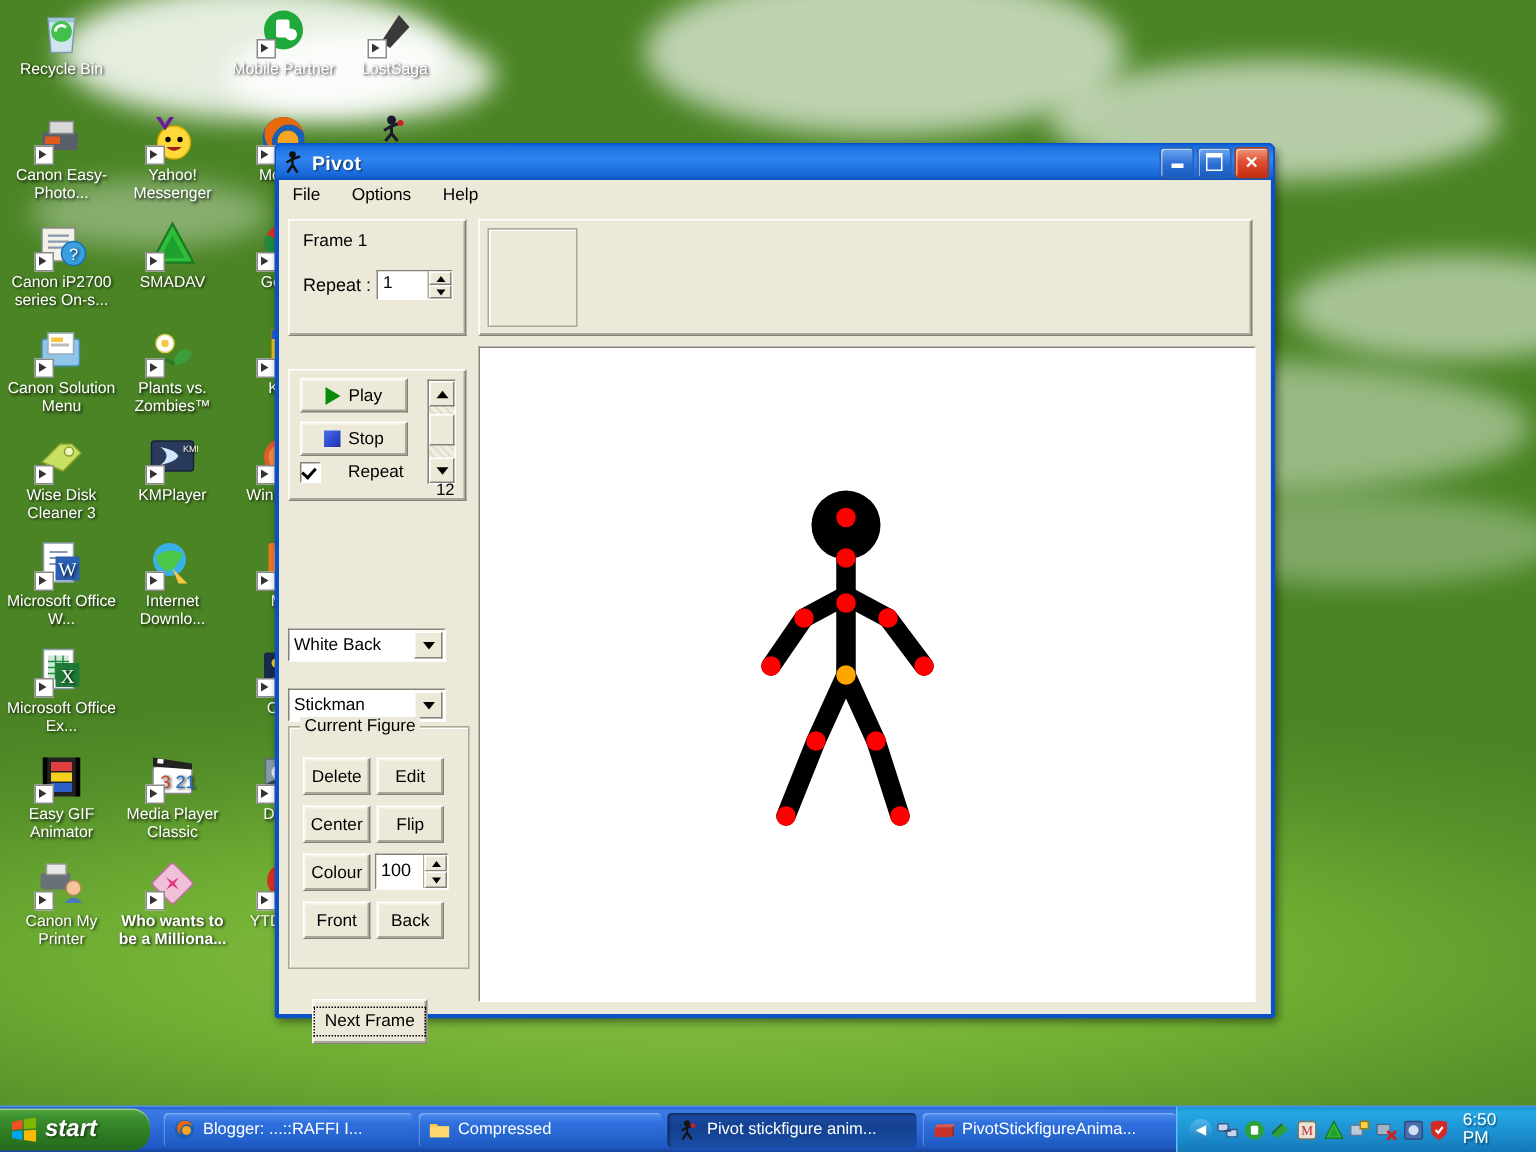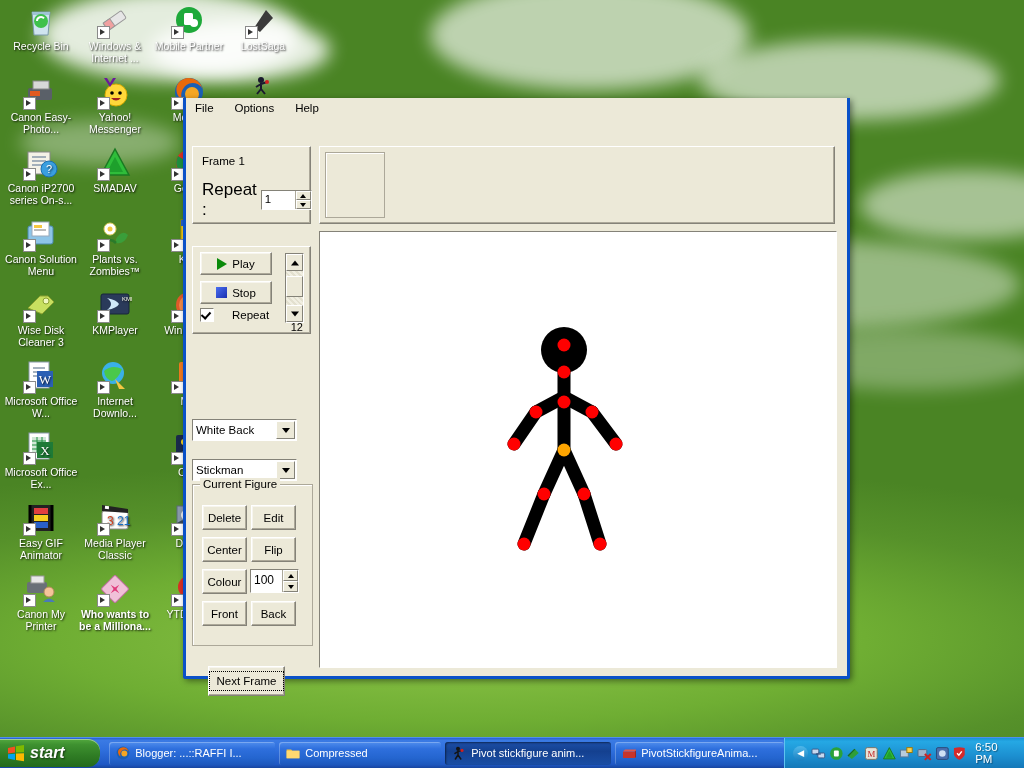--- a/index.html
+++ b/index.html
@@ -119,21 +119,21 @@
   }
 
   
   #left-col{position:absolute;left:6px;top:5px;width:120px;}
   #frame-panel{
     position:absolute;left:0;top:0;width:119px;height:78px;
     padding:8px 0 0 9px;box-sizing:border-box;
   }
   #frame-label{font-size:11.5px;color:#000;}
   #repeat-row{display:flex;align-items:center;margin-top:13px;gap:4px;}
-  #repeat-label{font-size:17px;color:#000;}
+  #repeat-label{font-size:12px;color:#000;}
   .spinbox{
     display:flex;align-items:stretch;height:18px;
     border:1px solid;border-color:#848278 #fff #fff #848278;
     background:#fff;
   }
   .spinbox .val{
     width:30px;font-size:11.5px;line-height:16px;padding-left:3px;
     background:#fff;color:#000;
   }
   .spin-arrows{
@@ -319,29 +319,20 @@
 <div id="icon-grid">
     <div class="dicon" style="left: 4px; top: 4px;">
       <span class="glyph"><svg viewBox="0 0 34 34" width="34" height="34">
           <path d="M8 8h18l-2 23H10z" fill="#cfe4ef" stroke="#7a9aaa"></path>
           <path d="M8 8h18l-1 3H9z" fill="#9fc4d4"></path>
           <circle cx="17" cy="17" r="7" fill="#2fbd3a" opacity=".9"></circle>
           <path d="M13 17a4 4 0 0 1 7-2.6" stroke="#fff" stroke-width="2" fill="none"></path>
         </svg></span>
       <span class="lbl">Recycle Bin</span>
     </div>
-    <div class="dicon" style="left: 78px; top: 4px;">
-      <span class="glyph"><svg viewBox="0 0 34 34" width="34" height="34">
-          <g transform="rotate(-35 17 17)">
-            <rect x="6" y="12" width="22" height="9" rx="1.5" fill="#e6e6e6" stroke="#999"></rect>
-            <rect x="6" y="12" width="8" height="9" fill="#f0a0a0" stroke="#999"></rect>
-          </g>
-        </svg><i class="shortcut-arrow"></i></span>
-      <span class="lbl">Windows &amp; Internet ...</span>
-    </div>
     <div class="dicon" style="left: 152px; top: 4px;">
       <span class="glyph"><svg viewBox="0 0 34 34" width="34" height="34">
           <circle cx="17" cy="16" r="13" fill="#1ea93a"></circle>
           <rect x="12" y="9" width="9" height="12" rx="1.5" fill="#fff"></rect>
           <circle cx="22" cy="19" r="4" fill="#fff"></circle>
         </svg><i class="shortcut-arrow"></i></span>
       <span class="lbl">Mobile Partner</span>
     </div>
     <div class="dicon" style="left: 226px; top: 4px;">
       <span class="glyph"><svg viewBox="0 0 34 34" width="34" height="34">
@@ -550,20 +541,36 @@
   </div>
 
 <svg id="stray-stickman" style="position:absolute;left:252px;top:76px;width:20px;height:20px;" viewBox="0 0 20 20">
   <circle cx="9" cy="4" r="3" fill="#1a1a2e"></circle>
   <path d="M9 7 L9 13 M9 8 L4 11 M9 8 L15 6 M9 13 L5 18 M9 13 L13 18" stroke="#1a1a2e" stroke-width="2" fill="none"></path>
   <circle cx="15" cy="6" r="2" fill="#d02020"></circle>
 </svg>
 
 <div id="pivot-window">
 
+  <div id="titlebar">
+    <svg class="tb-icon" viewBox="0 0 16 16">
+      <circle cx="7" cy="3" r="2.2" fill="#101010"></circle>
+      <path d="M7 5.2 L7 10 M7 6 L3.5 8 M7 6 L11.5 4.5 M7 10 L4 14.5 M7 10 L10 14.5" stroke="#101010" stroke-width="1.6" fill="none" stroke-linecap="round"></path>
+    </svg>
+    <div class="tb-title">Pivot</div>
+    <div class="tb-btns">
+      <div class="tb-btn">
+          <i class="mini-bar"></i>
+        </div>
+      <div class="tb-btn">
+          <i class="max-box"></i>
+        </div>
+      <div class="tb-btn close">✕</div>
+    </div>
+  </div>
 
   <div id="menubar">
     <span class="mi">File</span>
     <span class="mi">Options</span>
     <span class="mi">Help</span>
   </div>
 
   <div id="client">
 
     <div id="left-col">

